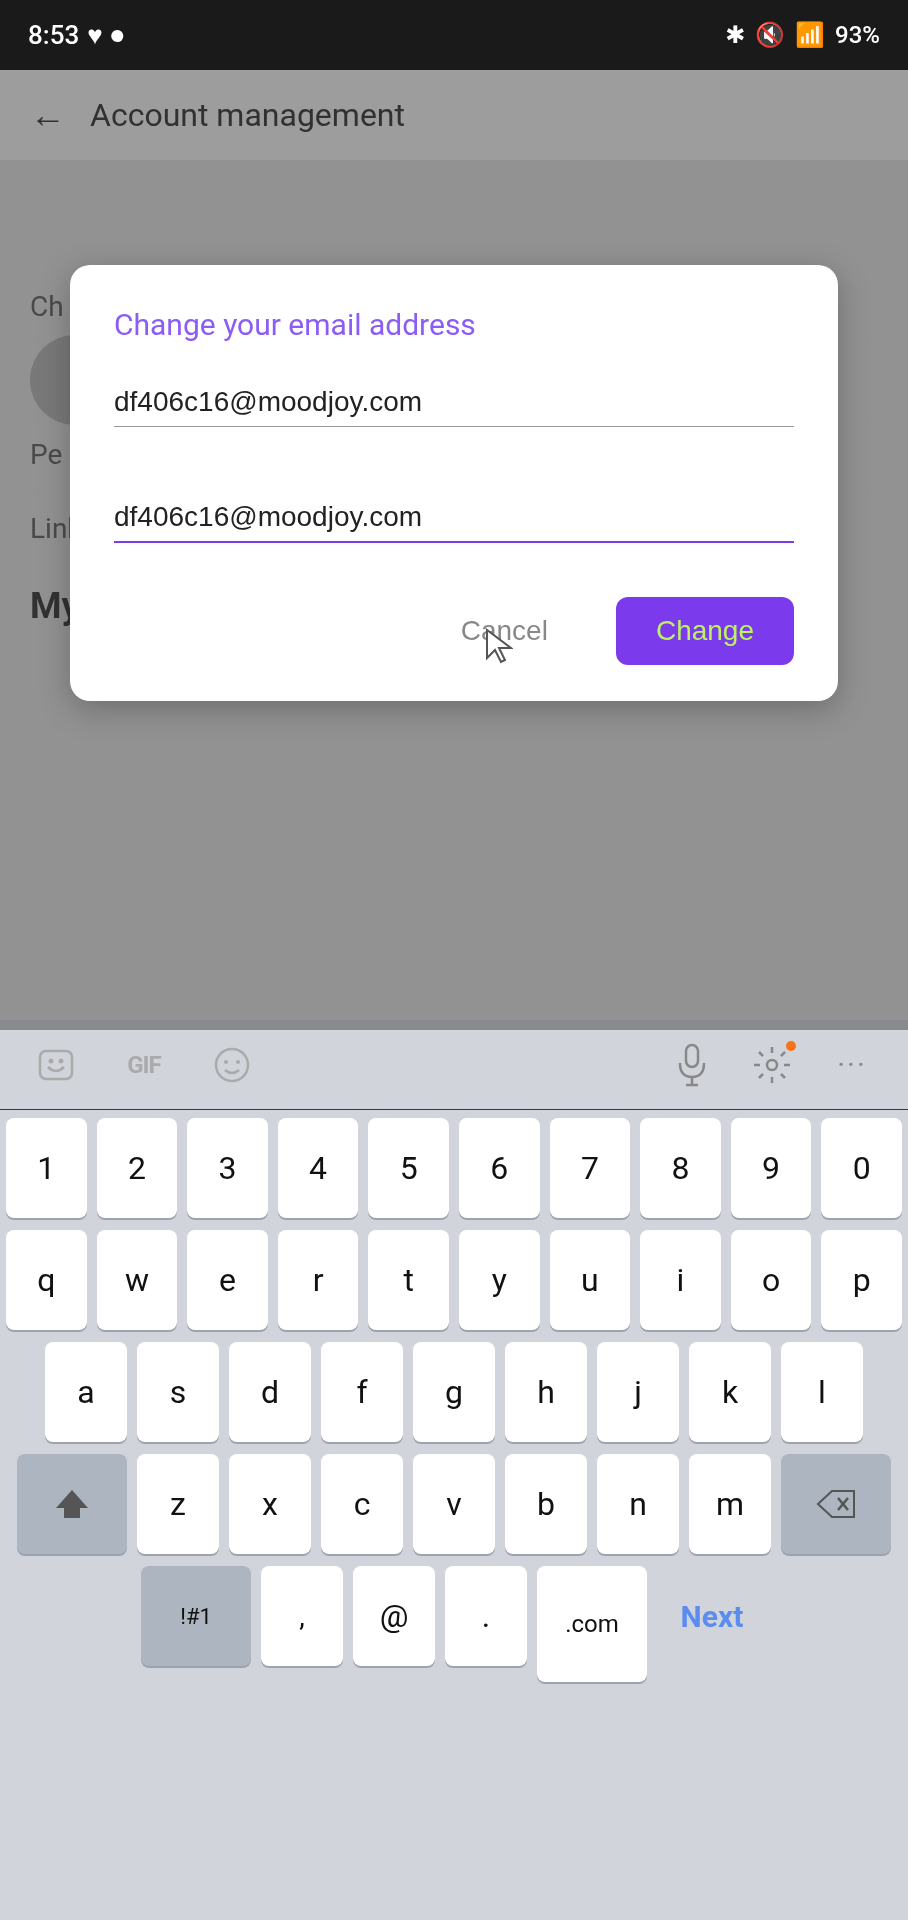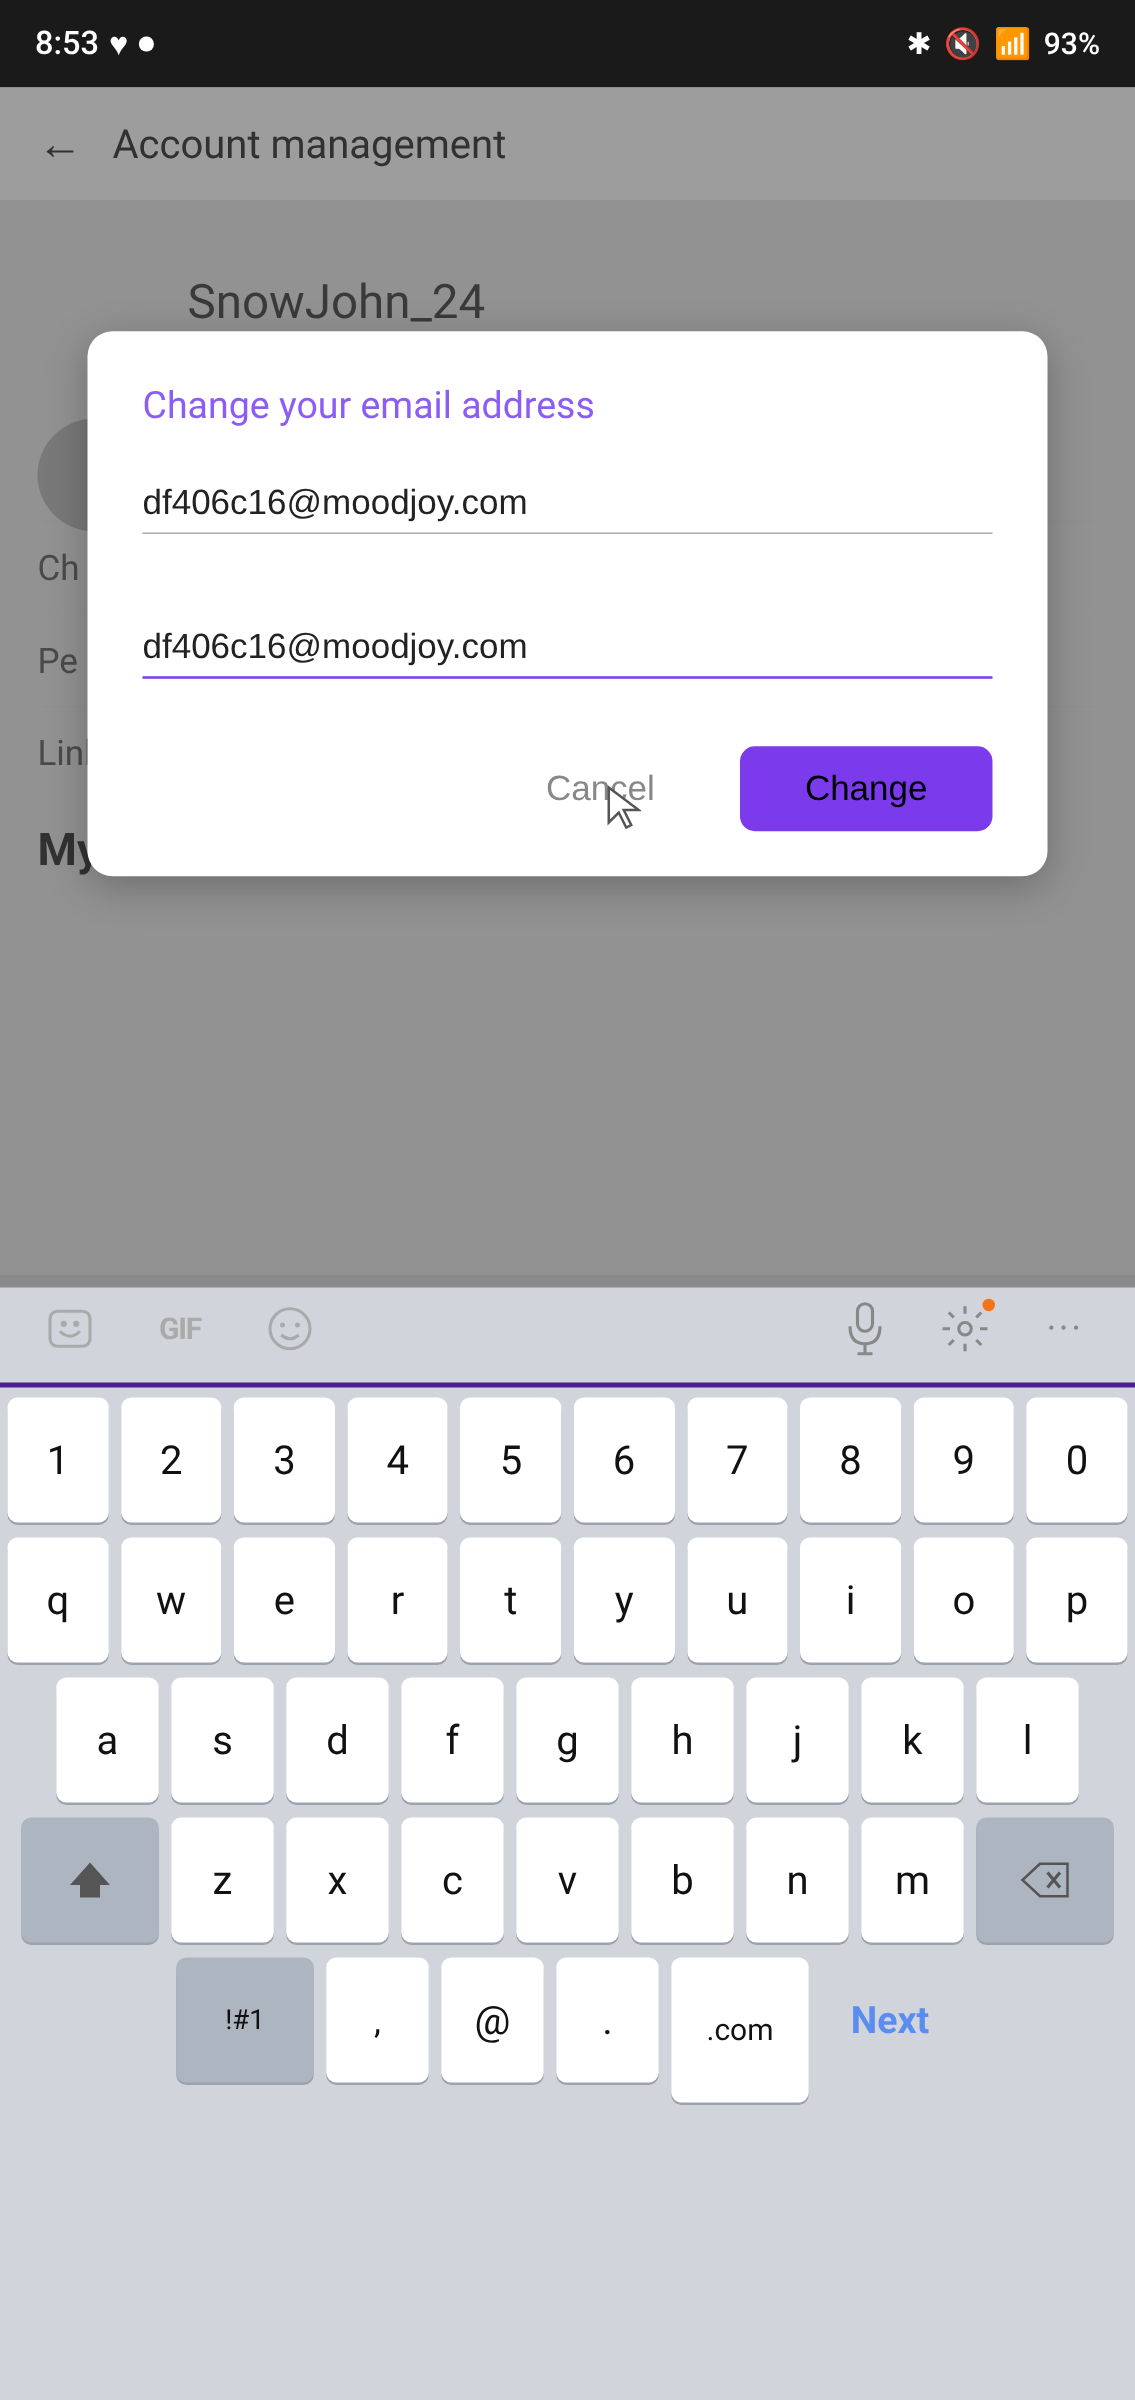--- a/index.html
+++ b/index.html
@@ -172,25 +172,25 @@
       padding: 18px 44px;
       border: none;
       background: transparent;
       font-size: 28px;
       color: #888;
       border-radius: 8px;
       cursor: pointer;
     }
 
     .btn-change {
-      padding: 18px 52px;
+      padding: 18px 40px;
       border: none;
       background: #7c3aed;
       font-size: 28px;
-      color: #000000;
+      color: #bef264;
       border-radius: 12px;
       cursor: pointer;
       font-weight: 500;
     }
 
     
     .keyboard-area {
       position: absolute;
       top: 1020px;
       left: 0;
@@ -201,21 +201,21 @@
     }
 
     
     .keyboard-toolbar {
       height: 90px;
       background: #d1d5db;
       display: flex;
       align-items: center;
       justify-content: space-between;
       padding: 0 30px;
-      border-bottom: 4px solid #4c1d95;
+      border-bottom: 1px solid #4c1d95;
     }
 
     .toolbar-icons {
       display: flex;
       gap: 36px;
       align-items: center;
     }
 
     .toolbar-icon {
       width: 52px;
@@ -385,21 +385,20 @@
   </div>
 </div>
 
 <div class="app-header">
   <span class="back-arrow">←</span>
   <span class="app-header-title">Account management</span>
 </div>
 
 <div class="account-content">
   <div class="account-avatar"></div>
-  <div class="account-username">SnowJohn_24</div>
 
   <div style="margin-top: 80px;">
     <div class="account-option">Ch</div>
     <div class="account-option">Ch</div>
     <div class="account-option">Pe</div>
     <div class="linked-accounts">Linked accounts</div>
     <div class="my-subscription">My subscription plan</div>
   </div>
 </div>
 

